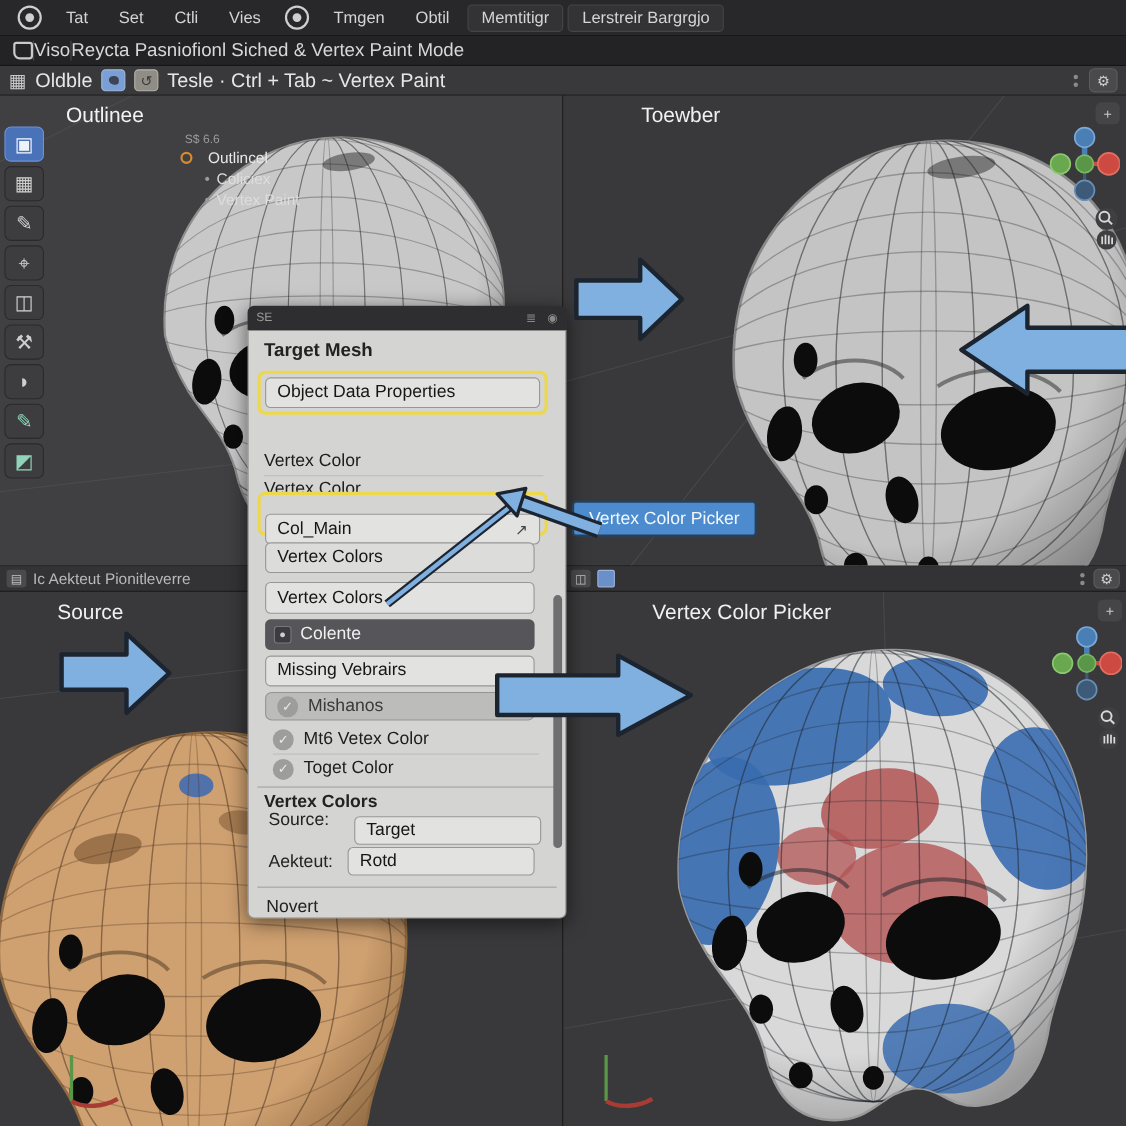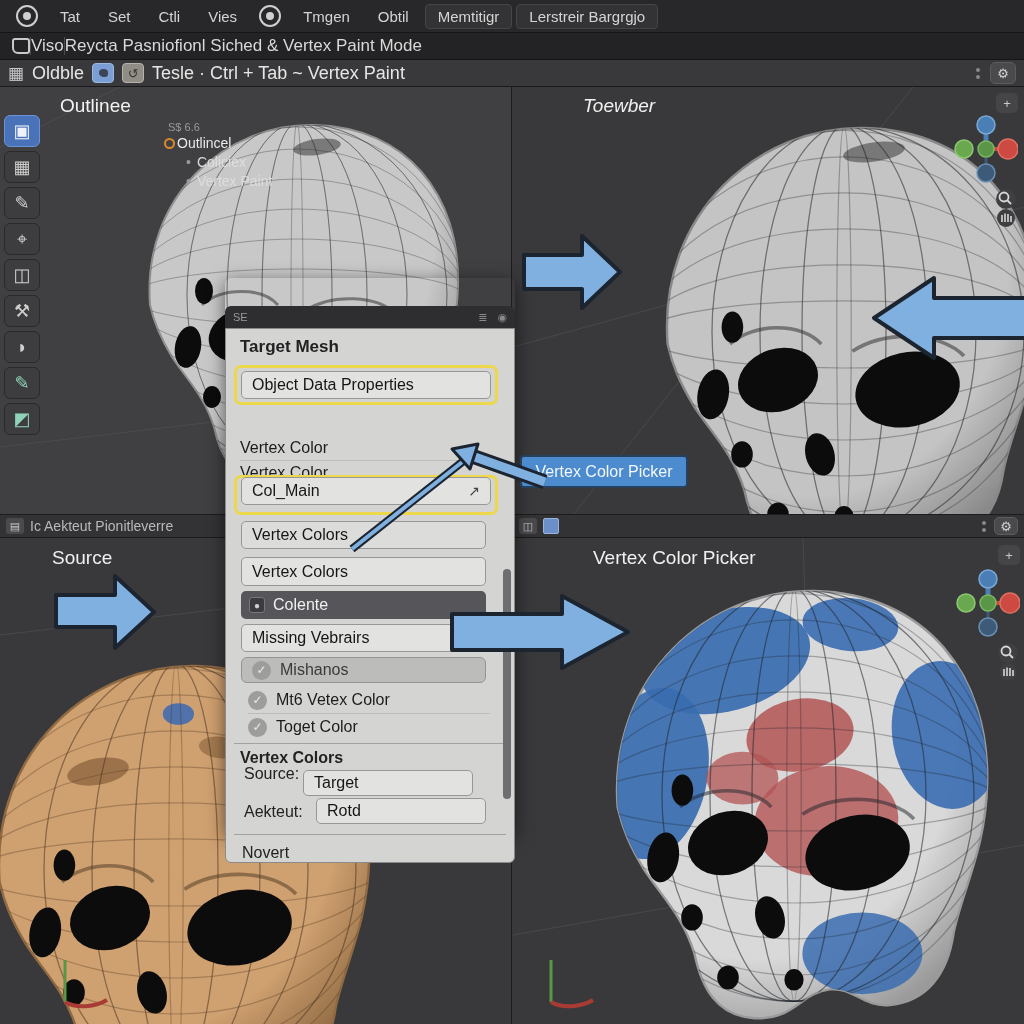--- a/index.html
+++ b/index.html
@@ -36,34 +36,34 @@
   .floorlines line { stroke:#55555a; stroke-width:1; opacity:.55; }
   .vp-header { position:absolute; left:0; top:0; width:100%; height:23px; background:#333335; border-bottom:1px solid #1b1b1b; display:flex; align-items:center; gap:6px; padding:0 6px; font-size:14px; color:#b9b9b9; z-index:6; }
   .hdr-ico { width:18px; height:16px; background:#4a4a4c; border-radius:3px; display:flex; align-items:center; justify-content:center; font-size:11px; color:#c5c5c5; }
   .hdr-blue-sq { width:16px; height:16px; background:#6b8fc9; border:1px solid #9ab4dd; border-radius:2px; }
   .vp-header .right { margin-left:auto; display:flex; align-items:center; gap:6px; }
 
   
   .outliner { position:absolute; left:60px; top:95px; z-index:5; }
   .outliner .title { font-size:19px; color:#f2f2f2; }
   .outliner .meta { font-size:11px; color:#9a9a9a; margin:4px 0 0 108px; }
-  .tree-root { display:flex; align-items:center; gap:2px; margin:2px 0 0 104px; font-size:14px; color:#e8e8e8; }
+  .tree-root { display:flex; align-items:center; gap:14px; margin:2px 0 0 104px; font-size:14px; color:#e8e8e8; }
   .orange-dot { width:11px; height:11px; border:2px solid #d98a2b; border-radius:50%; }
   .tree-item { display:flex; align-items:center; gap:6px; margin:3px 0 0 126px; font-size:14px; color:#dddddd; }
   .tree-item .b { color:#9a9a9a; }
 
   
   .tools { position:absolute; left:4px; top:115px; display:flex; flex-direction:column; gap:4px; z-index:6; }
   .tool { width:36px; height:32px; background:#3d3d3f; border:1px solid #2a2a2c; border-radius:6px; display:flex; align-items:center; justify-content:center; font-size:18px; color:#cfcfcf; }
   .tool.active { background:#4a72b8; border-color:#6a92d8; color:#eef3fa; }
   .tool.green { color:#8fd4b8; }
 
   
   .panel { position:absolute; left:225px; top:278px; width:290px; height:557px; z-index:40; border-radius:6px; box-shadow:0 4px 18px rgba(0,0,0,.55); }
-  .panel-hdr { height:22px; background:#2e2e30; border-radius:6px 6px 0 0; display:flex; align-items:center; padding:0 8px; font-size:11px; color:#9a9a9a;margin-top:28px; }
+  .panel-hdr { height:22px; background:#2e2e30; border-radius:6px 6px 0 0; display:flex; align-items:center; padding:0 8px; font-size:11px; color:#9a9a9a; }
   .panel-hdr .right { margin-left:auto; display:flex; gap:10px; font-size:11px; color:#8a8a8a; }
   .panel-body { position:relative; height:535px; background:#d4d4d3; border-radius:0 0 6px 6px; border:1px solid #8a8a8a; color:#1a1a1a; }
   .p-title { position:absolute; left:14px; top:8px; font-size:17px; font-weight:bold; color:#222; }
   .ybox { position:absolute; border:3px solid #edd74b; border-radius:7px; }
   .field { position:absolute; background:#e2e2e1; border:1px solid #979797; border-radius:5px; display:flex; align-items:center; padding:12px 10px; font-size:16px; color:#161616; }
   .field .fi { margin-left:auto; color:#444; font-size:14px; }
   .prow { position:absolute; left:14px; right:20px; display:flex; align-items:center; font-size:16px; color:#1c1c1c; border-bottom:1px solid #bdbdbc; }
   .drow { position:absolute; background:#56565a; border-radius:5px; display:flex; align-items:center; gap:8px; padding:0 8px; color:#f0f0f0; font-size:16px; }
   .drow .dico { width:16px; height:16px; background:#3c3c40; border:1px solid #77777c; border-radius:3px; display:flex; align-items:center; justify-content:center; font-size:10px; color:#cfcfcf; }
   .chk { width:19px; height:19px; background:#9d9d9c; border-radius:50%; display:flex; align-items:center; justify-content:center; color:#e9e9e9; font-size:12px; margin-right:9px; }
@@ -202,21 +202,21 @@
     <div class="tool">◗</div>
     <div class="tool green">✎</div>
     <div class="tool green">◩</div>
   </div>
 
   <div class="vp" id="vp-tr">
     <svg class="floorlines" width="511" height="428">
       <line x1="0" y1="260" x2="511" y2="120"></line>
         <line x1="60" y1="428" x2="400" y2="0"></line>
     </svg>
-    <div class="vp-label" style="left:70px; top:8px;font-style:italic;">Toewber</div>
+    <div class="vp-label" style="left:70px; top:8px;">Toewber</div>
     <div class="skull-slot" style="position:absolute; left:85px; top:5px; width:480px; height:528px;"><svg width="100%" height="100%" viewBox="0 0 400 440">
     <defs>
       <radialGradient id="sk1g" cx="38%" cy="32%" r="75%">
         <stop offset="0%" stop-color="#c4c4c4"></stop>
               <stop offset="72%" stop-color="#c4c4c4"></stop>
               <stop offset="100%" stop-color="#898989"></stop>
       </radialGradient>
       <clipPath id="sk1c">
               <path d="M 58 210 C 50 100 135 28 222 30 C 315 32 368 100 366 190 C 365 245 345 280 338 315 C 333 350 315 372 285 375 C 262 377 255 360 235 362 C 210 365 205 388 172 386 C 140 384 128 360 122 332 C 112 300 95 285 80 262 C 68 242 62 228 58 210 Z"></path>
             </clipPath>
@@ -439,21 +439,21 @@
       </div>
 
       <div class="prow" style="top:106px; height:26px;">
           <span>Vertex Color</span>
         </div>
       <div class="prow" style="top:132px; height:24px; border-bottom:none;">
           <span>Vertex Color</span>
         </div>
 
       <div class="ybox" style="left:8px; top:146px; width:264px; height:40px;"></div>
-      <div class="field" style="left:15px; top:148px; width:250px; height:28px;">
+      <div class="field" style="left:15px; top:166px; width:250px; height:28px;">
         <span>Col_Main</span>
         <span class="fi">↗</span>
       </div>
 
       <div class="field" style="left:15px; top:192px; width:245px; height:28px; background:#dcdcdb;">
         <span>Vertex Colors</span>
       </div>
 
       <div class="field" style="left:15px; top:228px; width:245px; height:29px;">
         <span>Vertex Colors</span>
@@ -474,21 +474,21 @@
         <span>Mt6 Vetex Color</span>
       </div>
       <div class="crow" style="top:385px; height:26px; border-bottom:none;">
         <span class="chk">✓</span>
         <span>Toget Color</span>
       </div>
 
       <div class="hr" style="top:414px;"></div>
       <div class="sect" style="left:14px; top:420px;">Vertex Colors</div>
       <div class="kv-label" style="left:18px; top:436px;">Source:</div>
-      <div class="field" style="left:77px; top:441px; width:170px; height:26px;">
+      <div class="field" style="left:96px; top:441px; width:170px; height:26px;">
         <span>Target</span>
       </div>
       <div class="kv-label" style="left:18px; top:474px;">Aekteut:</div>
       <div class="field" style="left:90px; top:469px; width:170px; height:26px;">
         <span>Rotd</span>
       </div>
 
       <div class="hr" style="top:505px;"></div>
       <div class="kv-label" style="left:16px; top:515px;">Novert</div>
 

